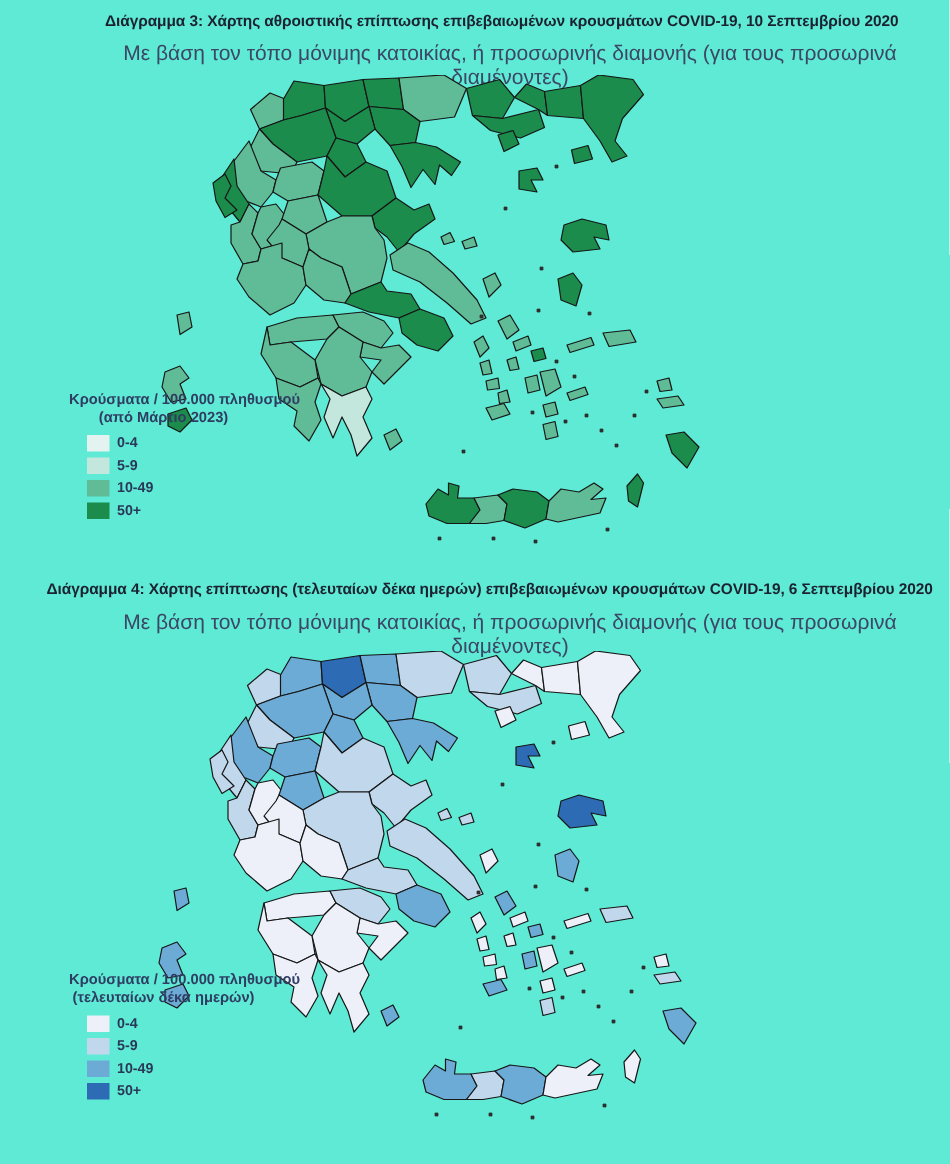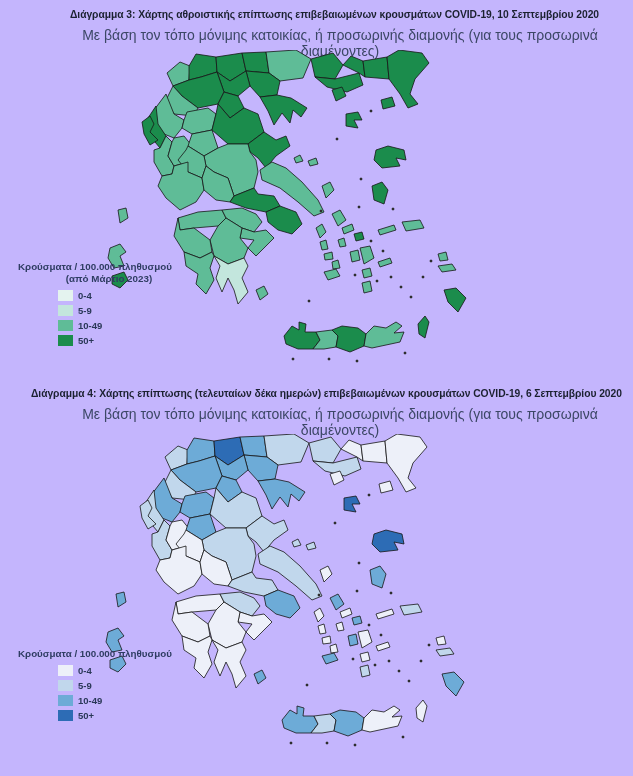--- a/index.html
+++ b/index.html
@@ -1,33 +1,33 @@
 <!DOCTYPE html>
 <html><head>
 <meta charset="utf-8">
 <style>
   html,body { margin:0; padding:0; background:#ffffff; }
   .page {
-    position:relative; width:633px; height:776px; background:#c4b5fd;
+    position:relative; width:633px; height:776px; background:#5eead4;
     font-family:"Liberation Sans", sans-serif; overflow:hidden;
   }
   .fig-title {
     position:absolute; font-weight:bold; font-size:10.3px; color:#1b2130;
     white-space:nowrap; letter-spacing:-0.05px;
   }
   .fig-sub {
     position:absolute; left:70px; width:540px; text-align:center;
     font-size:14px; color:#3c4766;
   }
   .map { position:absolute; width:400px; height:322px; }
   .map svg { display:block; width:400px; height:322px; }
   .map path[data-region] { stroke:#161616; stroke-width:0.8; stroke-linejoin:round; }
   .islets { fill:#2f2f2f; stroke:#2f2f2f; stroke-width:0.5; }
   .legend { position:absolute; left:18px; width:182px; color:#2f3d63; }
-  .legend-title { font-size:9.8px; font-weight:bold; text-align:left; }
+  .legend-title { font-size:9.8px; font-weight:bold; text-align:right; }
   .legend-sub { font-size:9.8px; font-weight:bold; text-align:center; margin-top:1px; }
   .legend-rows { margin-top:4px; margin-left:40px; }
   .legend-row { display:flex; align-items:center; height:15px; }
   .swatch { width:15px; height:11px; display:inline-block; flex:none; }
   .swlabel { margin-left:5px; font-size:9.5px; font-weight:bold; color:#2a3858; }
 </style>
 </head>
 <body>
 
 <div class="page">
@@ -219,20 +219,21 @@
     <path data-region="chania" d="M214,286 L222,276 L229,280 L229,272 L236,274 L235,282 L246,282 L250,290 L243,299 L228,299 L216,294 Z" fill="#6dabd7"></path>
     <path data-region="rethymno" d="M246,282 L262,280 L268,286 L266,297 L254,299 L243,299 L250,290 Z" fill="#c1d7ec"></path>
     <path data-region="irakleio" d="M262,280 L272,276 L288,278 L296,284 L294,296 L280,302 L266,297 L268,286 Z" fill="#6dabd7"></path>
     <path data-region="lasithi" d="M296,284 L304,276 L316,278 L326,272 L332,276 L324,283 L334,282 L330,292 L316,295 L302,298 L294,296 Z" fill="#edf0f9"></path>
     <path class="islets" d="M250,160 h2 v2 h-2 Z M288,156 h2 v2 h-2 Z M300,190 h2 v2 h-2 Z M312,200 h2 v2 h-2 Z M284,224 h2 v2 h-2 Z M306,230 h2 v2 h-2 Z M320,226 h2 v2 h-2 Z M330,236 h2 v2 h-2 Z M340,246 h2 v2 h-2 Z M352,226 h2 v2 h-2 Z M360,210 h2 v2 h-2 Z M238,250 h2 v2 h-2 Z M222,308 h2 v2 h-2 Z M258,308 h2 v2 h-2 Z M286,310 h2 v2 h-2 Z M334,302 h2 v2 h-2 Z M300,60 h2 v2 h-2 Z M266,88 h2 v2 h-2 Z M290,128 h2 v2 h-2 Z M322,158 h2 v2 h-2 Z"></path>
   </g>
 </svg>
       </div>
     <div class="legend" style="top:648px;">
       <div class="legend-title">Κρούσματα / 100.000 πληθυσμού</div>
+      <div class="legend-sub">(τελευταίων δέκα ημερών)</div>
       <div class="legend-rows">
           <div class="legend-row">
             <span class="swatch" style="background: rgb(237, 240, 249);"></span>
             <span class="swlabel">0-4</span>
           </div>
           <div class="legend-row">
             <span class="swatch" style="background: rgb(193, 215, 236);"></span>
             <span class="swlabel">5-9</span>
           </div>
           <div class="legend-row">

